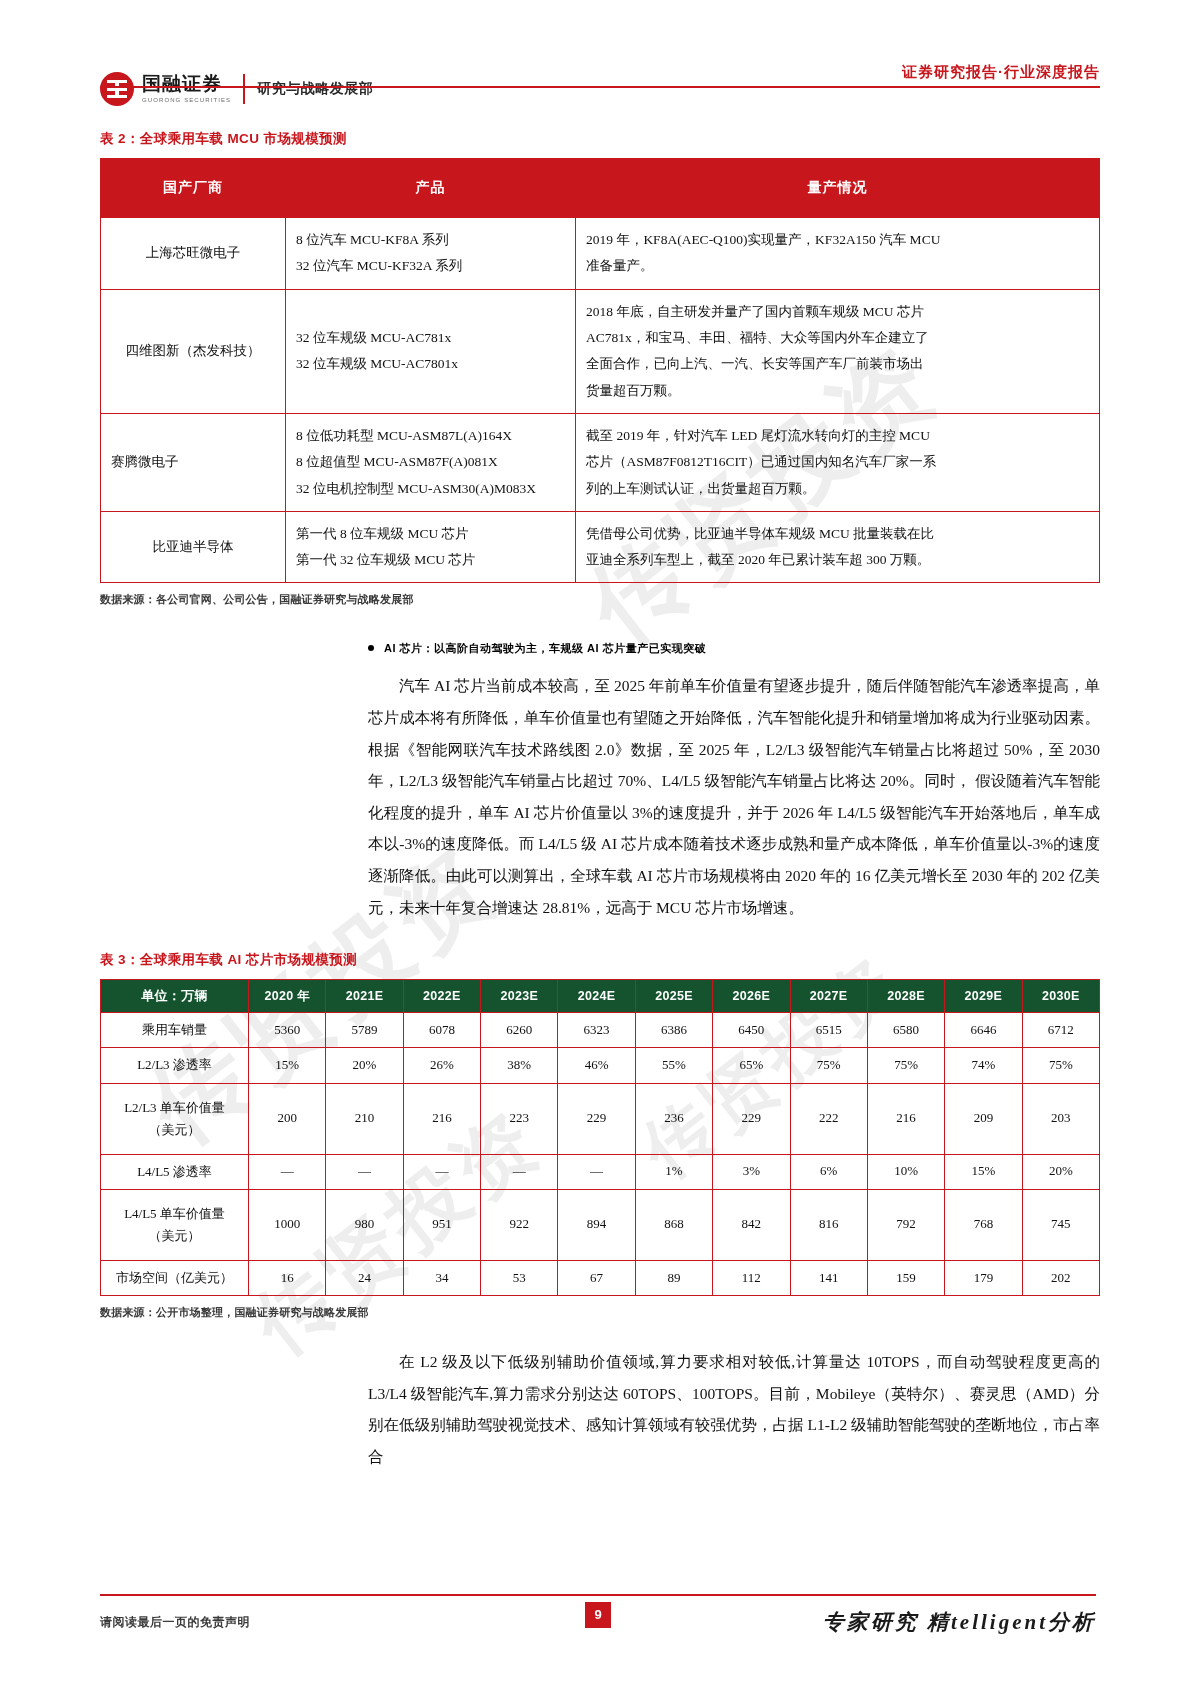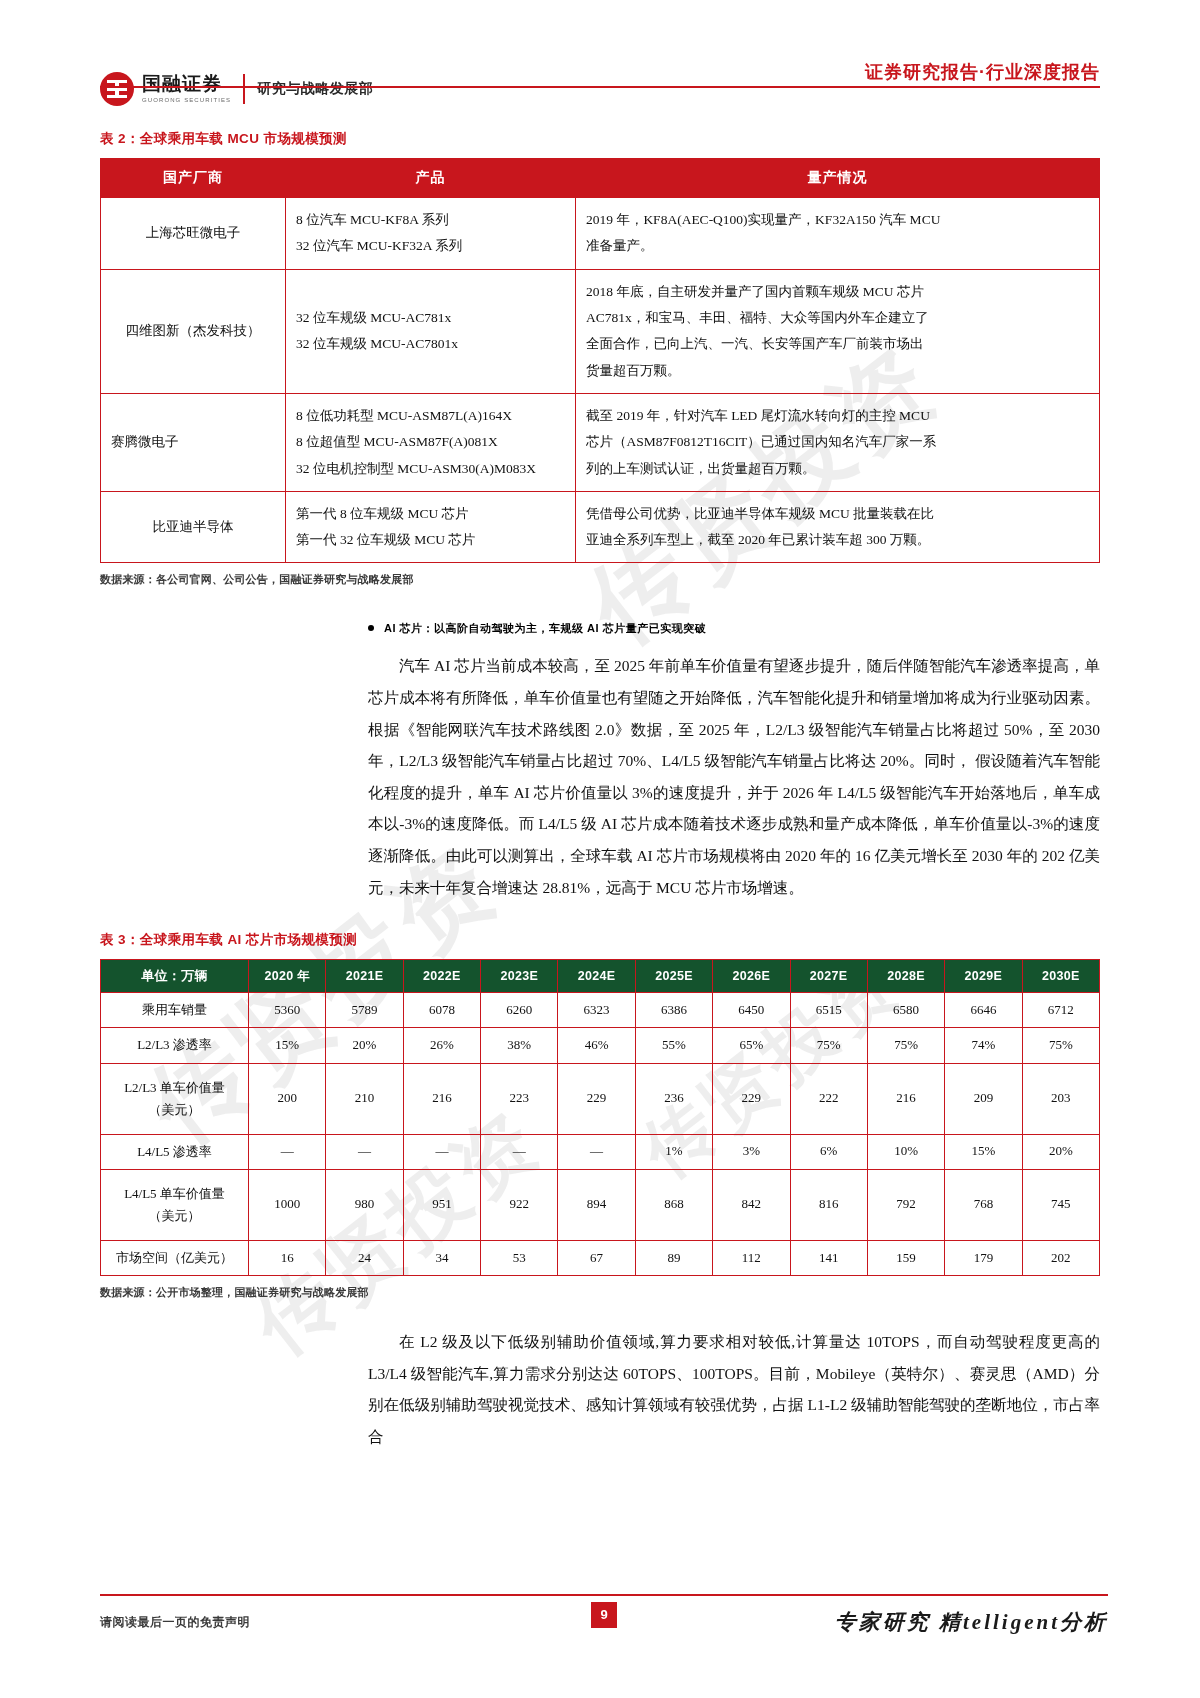--- a/index.html
+++ b/index.html
@@ -103,21 +103,21 @@
   .dept {
     font-family: "Liberation Sans", sans-serif;
     font-size: 14px;
     font-weight: 700;
     color: #2a2a2a;
     align-self: center;
     letter-spacing: 0.5px;
   }
   .header-right {
     font-family: "Liberation Sans", sans-serif;
-    font-size: 18px;
+    font-size: 15px;
     font-weight: 700;
     color: #c8161d;
     letter-spacing: 1px;
     align-self: center;
   }
   .header-rule {
     margin: 14px 100px 0 100px;
     height: 2px;
     background: #c8161d;
     position: relative;
@@ -155,21 +155,21 @@
     width: 100%;
     border-collapse: collapse;
     table-layout: fixed;
   }
   table.doc-table th {
     background: #c8161d;
     color: #ffffff;
     font-family: "Liberation Sans", sans-serif;
     font-size: 14px;
     font-weight: 700;
-    padding: 10px 4px;
+    padding: 20px 4px;
     border: 1px solid #c8161d;
     letter-spacing: 1px;
   }
   table.doc-table td {
     border: 1px solid #c8161d;
     padding: 9px 10px;
     font-size: 13.5px;
     line-height: 1.95;
     vertical-align: middle;
     color: #111;
@@ -241,21 +241,21 @@
     font-size: 13px;
     padding: 6px 4px;
     line-height: 1.7;
   }
   table.t3tab tr.tall td { padding-top: 13px; padding-bottom: 13px; }
 
   
   .footer {
     position: absolute;
     left: 100px;
-    right: 92px;
+    right: 104px;
     bottom: 62px;
     z-index: 10;
   }
   .footer-rule { height: 2px; background: #c8161d; }
   .footer-row {
     display: flex;
     align-items: center;
     justify-content: space-between;
     margin-top: 12px;
   }

